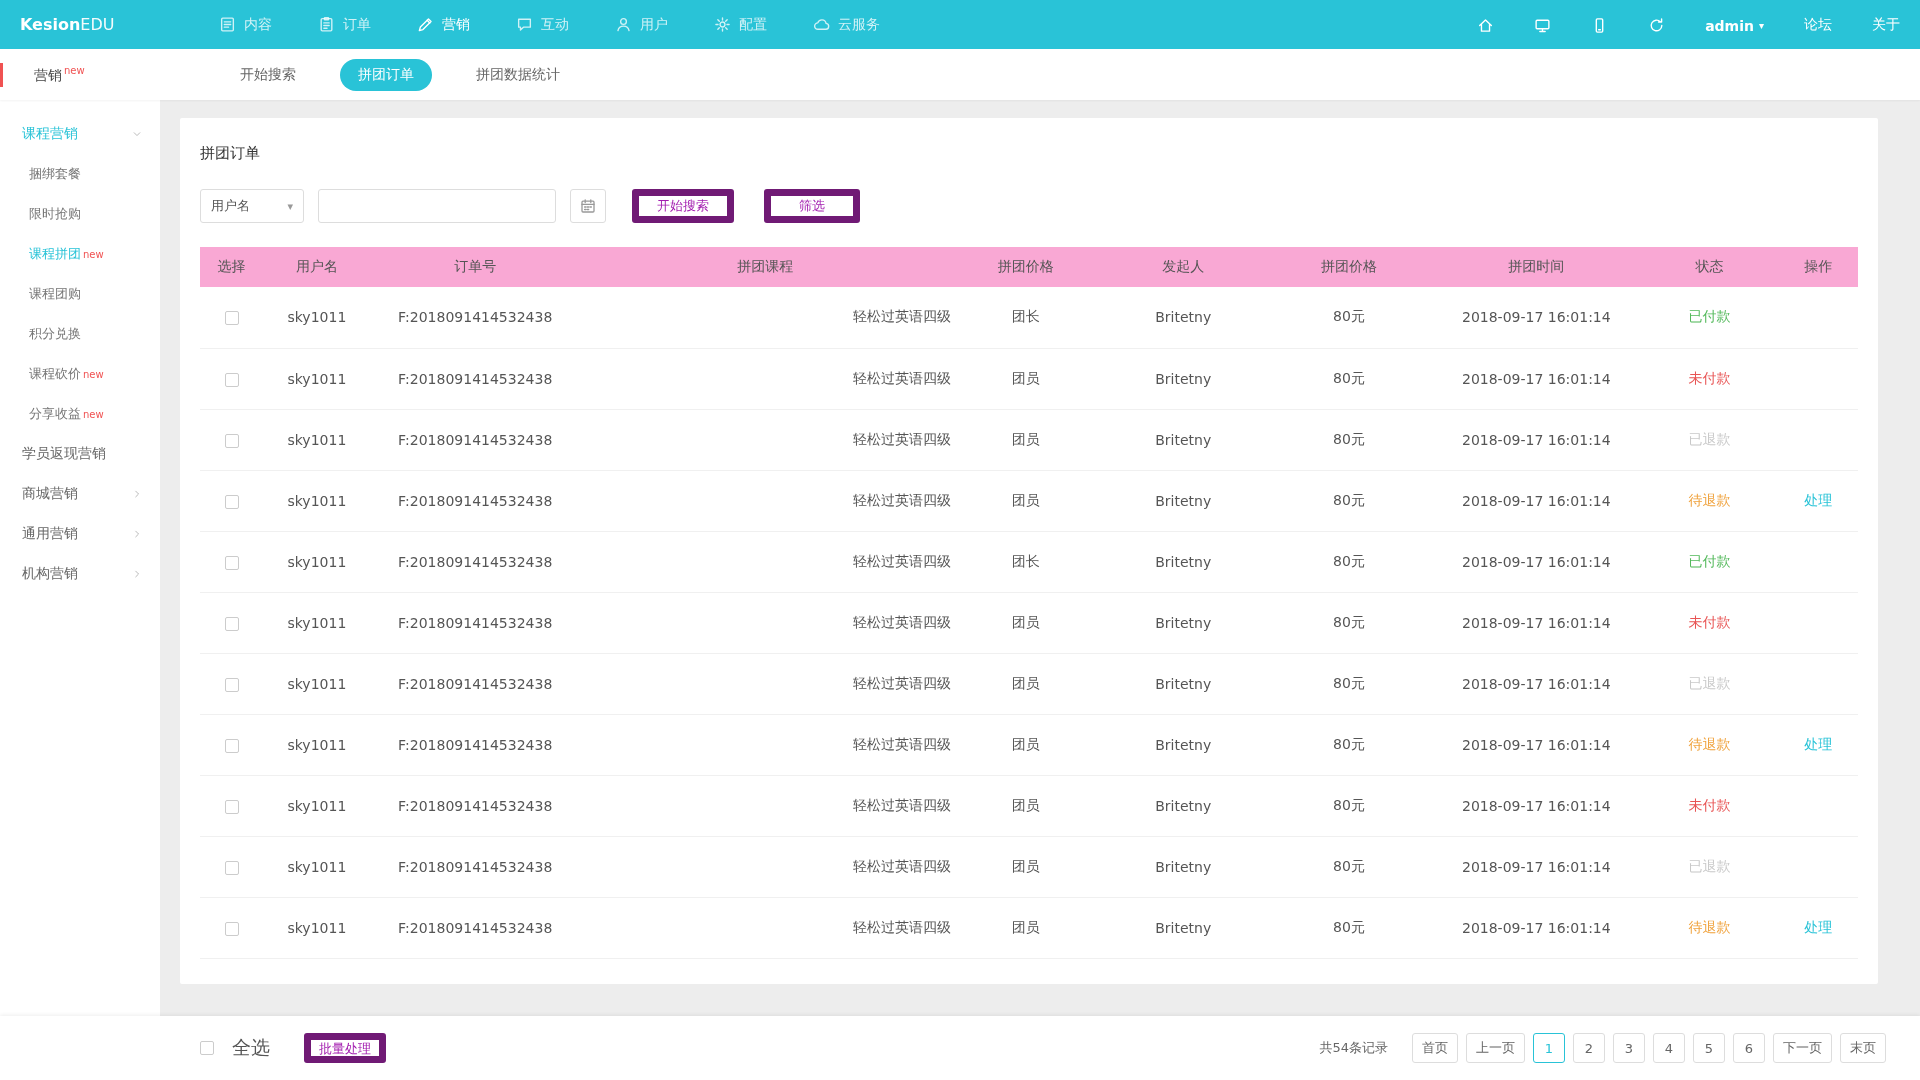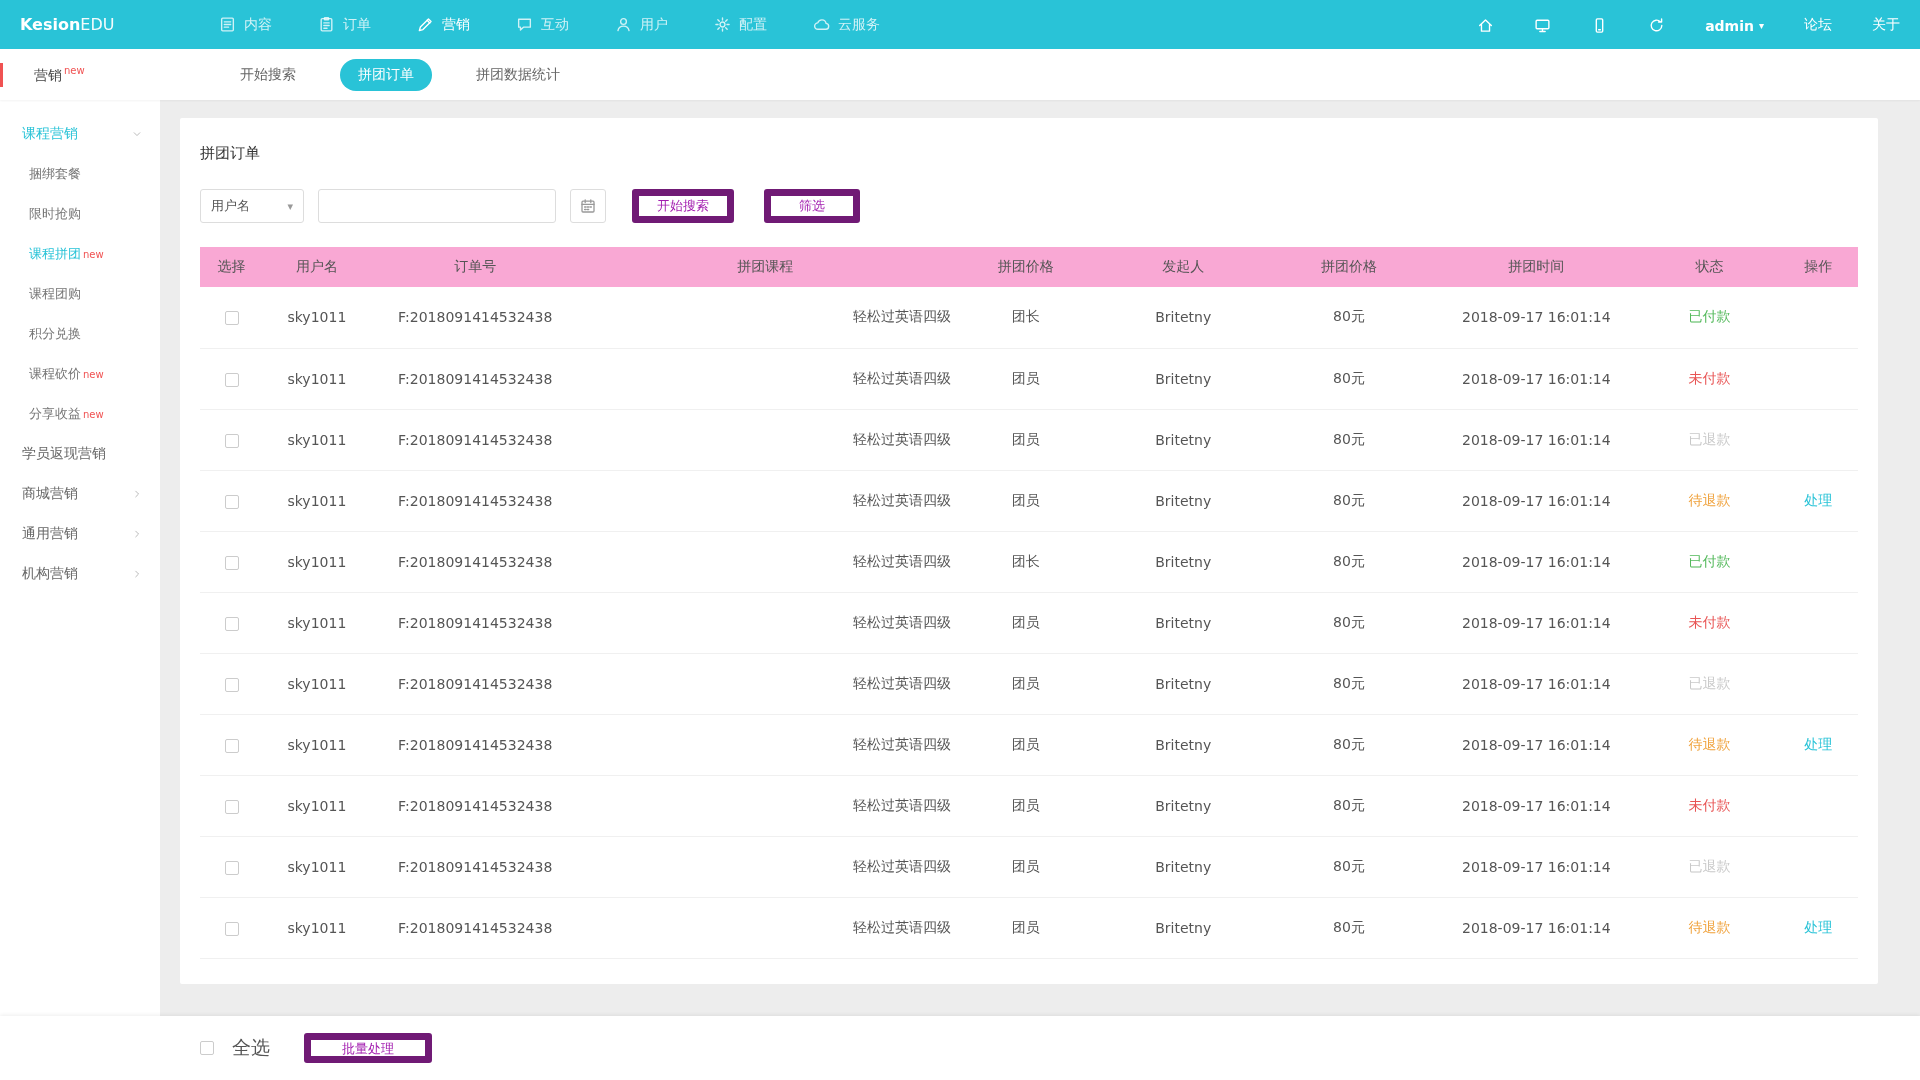--- a/index.html
+++ b/index.html
@@ -65,21 +65,21 @@
   .cb{display:inline-block;width:14px;height:14px;border:1px solid #ccc;border-radius:2px;background:#fff;cursor:pointer;vertical-align:middle}
   .st-paid{color:var(--status-paid,#53b95b)}
   .st-unpaid{color:var(--status-unpaid,#e85454)}
   .st-refunded{color:var(--status-refunded,#c9c9c9)}
   .st-pending{color:var(--status-pending-refund,#f0a23c)}
   .act{color:var(--accent,#29c3d7);cursor:pointer;text-decoration:none}
 
   
   .bottombar{height:64px;flex:0 0 64px;background:#fff;box-shadow:0 -1px 4px rgba(0,0,0,.07);display:flex;align-items:center;padding:0 34px 0 200px;z-index:2}
   .sel-all{margin-left:18px;font-size:19px;color:#555}
-  .batch{margin-left:34px;height:30px;padding:0 31px;font-size:13px}
+  .batch{margin-left:34px;height:30px;padding:0 8px;font-size:13px}
   .pager{margin-left:auto;display:flex;align-items:center}
   .total{font-size:13px;color:#666;margin-right:16px}
   .pages{display:flex;align-items:center}
   .pg-btn{min-width:32px;height:30px;border:1px solid #ddd;border-radius:3px;background:#fff;color:#666;font-size:13px;margin-left:8px;padding:0 9px;cursor:pointer;font-family:inherit}
   .pg-btn.active{border-color:var(--accent,#29c3d7);color:var(--accent,#29c3d7)}
 </style>
 </head>
 <body>
 
 <header class="topnav">
@@ -426,13 +426,28 @@
           </tbody>
       </table>
     </section>
   </main>
 </div>
 
 <footer class="bottombar">
   <span class="cb"></span>
   <span class="sel-all">全选</span>
   <button class="btn batch">批量处理</button>
+  <div class="pager">
+    <span class="total">共54条记录</span>
+    <span class="pages">
+        <button class="pg-btn">首页</button>
+        <button class="pg-btn">上一页</button>
+        <button class="pg-btn active">1</button>
+        <button class="pg-btn">2</button>
+        <button class="pg-btn">3</button>
+        <button class="pg-btn">4</button>
+        <button class="pg-btn">5</button>
+        <button class="pg-btn">6</button>
+        <button class="pg-btn">下一页</button>
+        <button class="pg-btn">末页</button>
+      </span>
+  </div>
 </footer>
 
 </body></html>

